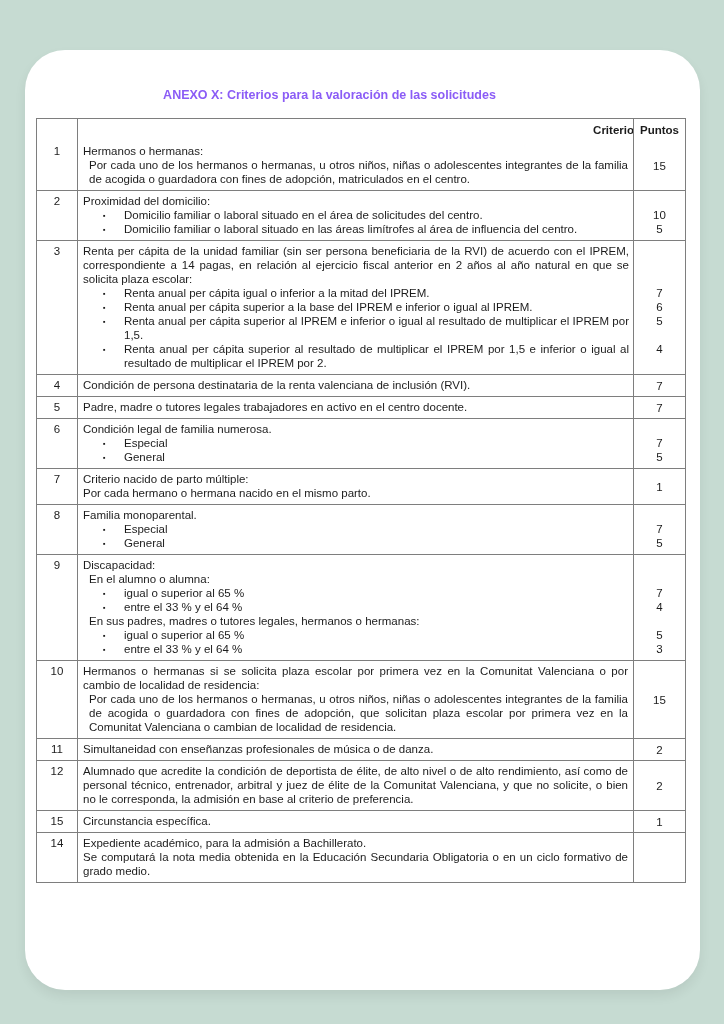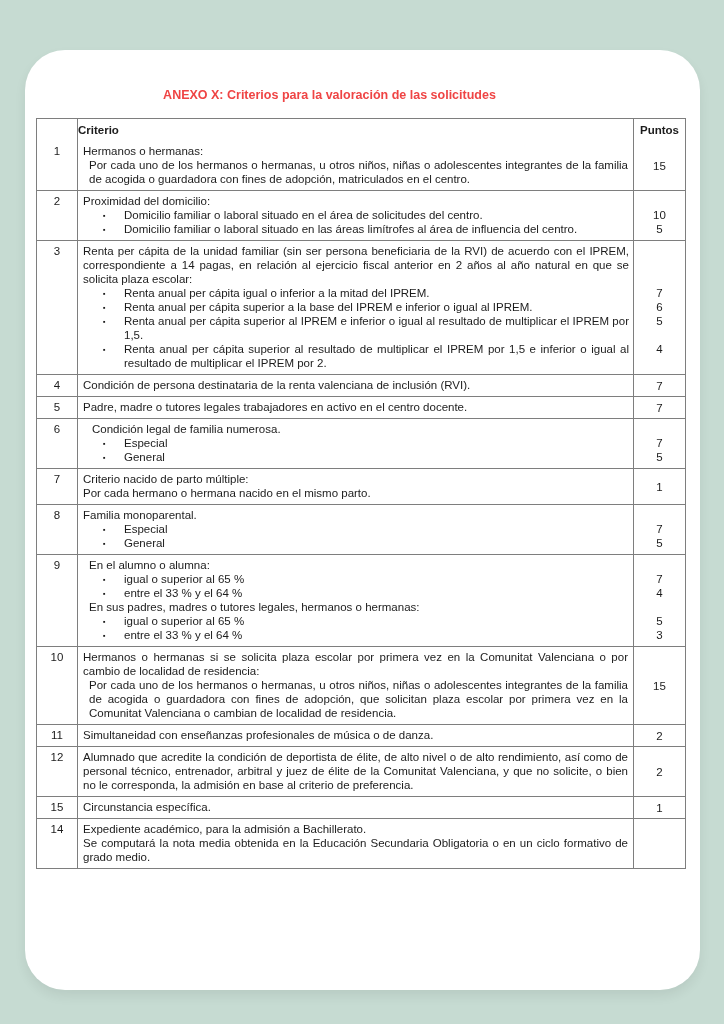--- a/index.html
+++ b/index.html
@@ -18,21 +18,21 @@
     font-size:11.5px;line-height:14px;
     -webkit-font-smoothing:antialiased;
   }
   .card{
     position:absolute;left:25px;top:50px;width:675px;height:940px;
     background:var(--card);border-radius:40px;
     box-shadow:0 6px 12px rgba(0,0,0,0.07);
   }
   .page-title{
     position:absolute;top:38px;left:0;width:100%;
-    text-align:center;font-weight:bold;font-size:12.5px;color:#ef4444;
+    text-align:center;font-weight:bold;font-size:12.5px;color:#8b5cf6;
   }
   .page-title .shift{position:relative;left:-33px;}
   .ctable{
     position:absolute;left:11px;top:68px;width:650px;
     border:1px solid var(--border);
     background:var(--card);
   }
   .trow{display:flex;align-items:stretch;}
   .trow + .trow{border-top:1px solid var(--border);}
   .cell-num{
@@ -59,21 +59,21 @@
   .seg{padding-left:5px;padding-right:5px;text-align:justify;}
   .seg-indent{padding-left:11px;}
   .seg-bullet{position:relative;padding-left:46px;}
   .bullet-marker{
     position:absolute;left:25px;top:2px;
     font-size:7.5px;line-height:12px;
   }
   
   .trow.thead .row-main{padding:4px 0 4px 0;}
   .hdr-criterio{
-    flex:1;text-align:left;font-weight:bold;padding-right:51px;
+    flex:1;text-align:right;font-weight:bold;padding-right:51px;
   }
   .hdr-pts{
     position:absolute;top:0;bottom:0;right:0;width:51px;
     display:flex;align-items:center;justify-content:center;font-weight:bold;
   }
 </style>
 </head>
 <body>
 
 <div class="card">
@@ -162,21 +162,21 @@
             <div class="cell-criterio">
               <div class="seg seg-plain">Padre, madre o tutores legales trabajadores en activo en el centro docente.</div>
             </div>
             <div class="cell-pts-center">7</div>
             <div class="vdivider"></div>
           </div>
         </div>
         <div class="trow">
           <div class="cell-num">6</div>
           <div class="row-main grid">
-            <div class="seg-cell" style="grid-row: 1; margin-left: 9px;">
+            <div class="seg-cell" style="grid-row: 1;">
               <div class="seg seg-plain">Condición legal de familia numerosa.</div>
             </div>
             <div class="seg-pts" style="grid-row: 1;"></div>
             <div class="seg-cell" style="grid-row: 2;">
               <div class="seg seg-bullet"><div class="bullet-marker">▪</div><span>Especial</span></div>
             </div>
             <div class="seg-pts" style="grid-row: 2;">7</div>
             <div class="seg-cell" style="grid-row: 3;">
               <div class="seg seg-bullet"><div class="bullet-marker">▪</div><span>General</span></div>
             </div>
@@ -209,20 +209,23 @@
             <div class="seg-cell" style="grid-row: 3;">
               <div class="seg seg-bullet"><div class="bullet-marker">▪</div><span>General</span></div>
             </div>
             <div class="seg-pts" style="grid-row: 3;">5</div>
             <div class="vdivider"></div>
           </div>
         </div>
         <div class="trow">
           <div class="cell-num">9</div>
           <div class="row-main grid">
+            <div class="seg-cell" style="grid-row: 1;">
+              <div class="seg seg-plain">Discapacidad:</div>
+            </div>
             <div class="seg-pts" style="grid-row: 1;"></div>
             <div class="seg-cell" style="grid-row: 2;">
               <div class="seg seg-indent">En el alumno o alumna:</div>
             </div>
             <div class="seg-pts" style="grid-row: 2;"></div>
             <div class="seg-cell" style="grid-row: 3;">
               <div class="seg seg-bullet"><div class="bullet-marker">▪</div><span>igual o superior al 65 %</span></div>
             </div>
             <div class="seg-pts" style="grid-row: 3;">7</div>
             <div class="seg-cell" style="grid-row: 4;">

